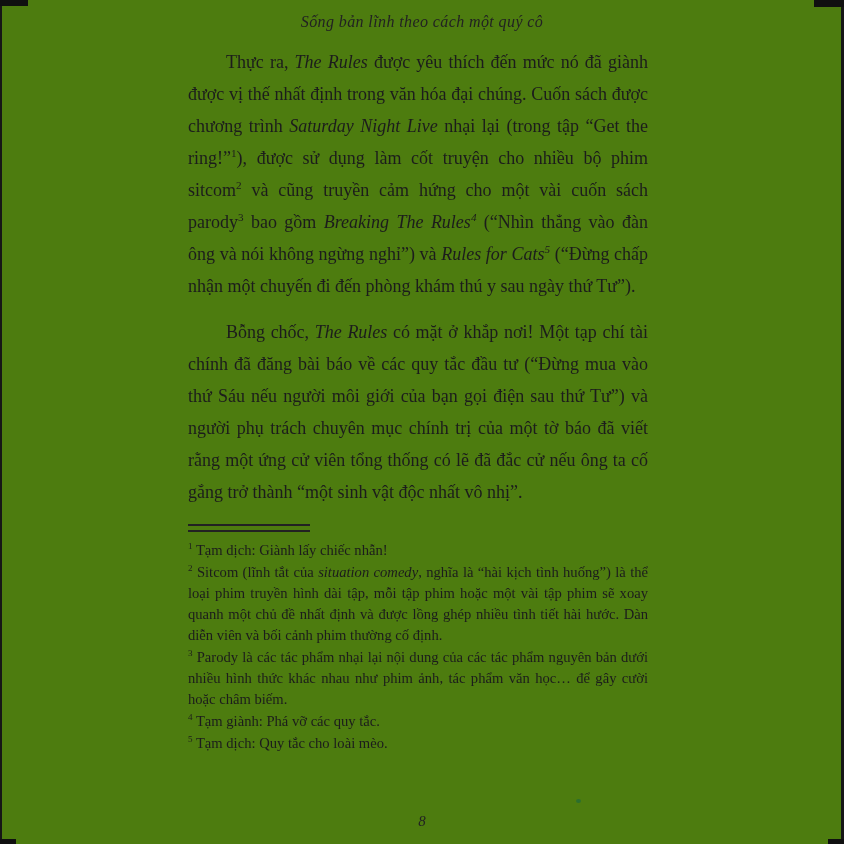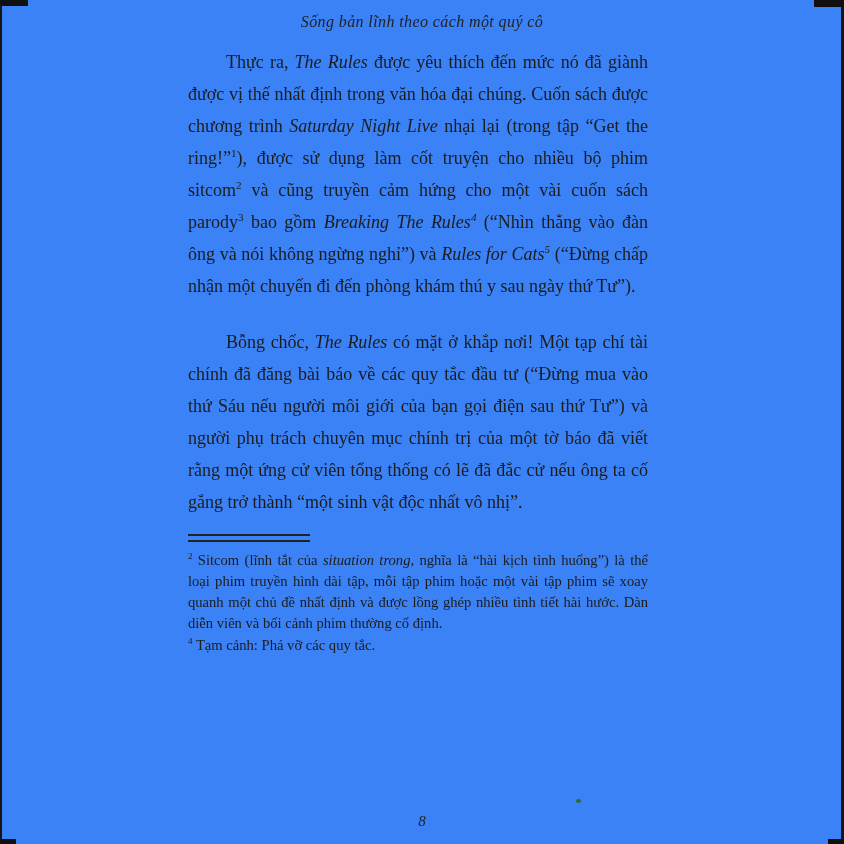--- a/index.html
+++ b/index.html
@@ -1,19 +1,19 @@
 <!DOCTYPE html>
 <html><head>
 <meta charset="utf-8">
 <style>
   html,body{margin:0;padding:0;background:#ffffff;}
   .page{
     position:relative;
     width:844px;height:844px;
-    background:#3b82f6;
+    background:#4d7c0f;
     font-family:"Liberation Serif","DejaVu Serif",serif;
     color:#1c1c1c;
     overflow:hidden;
   }
   
   .edge-left{position:absolute;left:0;top:0;bottom:0;width:2px;background:#161616;}
   .edge-right{position:absolute;right:0;top:0;bottom:0;width:3px;background:#161616;}
   .corner{position:absolute;background:#101010;}
   .corner.tl{top:0;left:0;width:28px;height:6px;}
   .corner.tr{top:0;right:0;width:30px;height:7px;}
@@ -34,21 +34,21 @@
     left:188px;top:46px;
     width:460px;
   }
   .para{
     margin:0;
     font-size:18px;
     line-height:32px;
     text-align:justify;
     text-indent:38px;
   }
-  .para + .para{margin-top:24px;}
+  .para + .para{margin-top:14px;}
   .it{font-style:italic;}
   sup{font-size:0.62em;line-height:0;vertical-align:super;}
 
   .fn-rule{margin:16px 0 8px 0;}
   .fn-rule .bar{width:122px;height:2px;background:#222;margin-bottom:4px;}
 
   .footnotes{
     font-size:14.6px;
     line-height:21px;
     text-align:justify;
@@ -88,22 +88,25 @@
   <div class="content">
     <p class="para"><span>Thực ra, </span><span class="it">The Rules</span><span> được yêu thích đến mức nó đã giành được vị thế nhất định trong văn hóa đại chúng. Cuốn sách được chương trình </span><span class="it">Saturday Night Live</span><span> nhại lại (trong tập “Get the ring!”</span><sup>1</sup><span>), được sử dụng làm cốt truyện cho nhiều bộ phim sitcom</span><sup>2</sup><span> và cũng truyền cảm hứng cho một vài cuốn sách parody</span><sup>3</sup><span> bao gồm </span><span class="it">Breaking The Rules</span><sup class="it">4</sup><span> (“Nhìn thẳng vào đàn ông và nói không ngừng nghỉ”) và </span><span class="it">Rules for Cats</span><sup class="it">5</sup><span> (“Đừng chấp nhận một chuyến đi đến phòng khám thú y sau ngày thứ Tư”).</span></p>
     <p class="para"><span>Bỗng chốc, </span><span class="it">The Rules</span><span> có mặt ở khắp nơi! Một tạp chí tài chính đã đăng bài báo về các quy tắc đầu tư (“Đừng mua vào thứ Sáu nếu người môi giới của bạn gọi điện sau thứ Tư”) và người phụ trách chuyên mục chính trị của một tờ báo đã viết rằng một ứng cử viên tổng thống có lẽ đã đắc cử nếu ông ta cố gắng trở thành “một sinh vật độc nhất vô nhị”.</span></p>
 
     <div class="fn-rule">
       <div class="bar"></div>
       <div class="bar"></div>
     </div>
 
     <div class="footnotes">
-        <div class="fn"><sup>2</sup> <span>Sitcom (lĩnh tắt của </span><span class="it">situation trong</span><span>, nghĩa là “hài kịch tình huống”) là thể loại phim truyền hình dài tập, mỗi tập phim hoặc một vài tập phim sẽ xoay quanh một chủ đề nhất định và được lồng ghép nhiều tình tiết hài hước. Dàn diễn viên và bối cảnh phim thường cố định.</span></div>
-        <div class="fn"><sup>4</sup> <span>Tạm cảnh: Phá vỡ các quy tắc.</span></div>
+        <div class="fn"><sup>1</sup> <span>Tạm dịch: Giành lấy chiếc nhẫn!</span></div>
+        <div class="fn"><sup>2</sup> <span>Sitcom (lĩnh tắt của </span><span class="it">situation comedy</span><span>, nghĩa là “hài kịch tình huống”) là thể loại phim truyền hình dài tập, mỗi tập phim hoặc một vài tập phim sẽ xoay quanh một chủ đề nhất định và được lồng ghép nhiều tình tiết hài hước. Dàn diễn viên và bối cảnh phim thường cố định.</span></div>
+        <div class="fn"><sup>3</sup> <span>Parody là các tác phẩm nhại lại nội dung của các tác phẩm nguyên bản dưới nhiều hình thức khác nhau như phim ảnh, tác phẩm văn học… để gây cười hoặc châm biếm.</span></div>
+        <div class="fn"><sup>4</sup> <span>Tạm giành: Phá vỡ các quy tắc.</span></div>
+        <div class="fn"><sup>5</sup> <span>Tạm dịch: Quy tắc cho loài mèo.</span></div>
       </div>
   </div>
 
   <div class="page-number">8</div>
 
   <div class="speck"></div>
 
 </div>
 
 </body></html>

